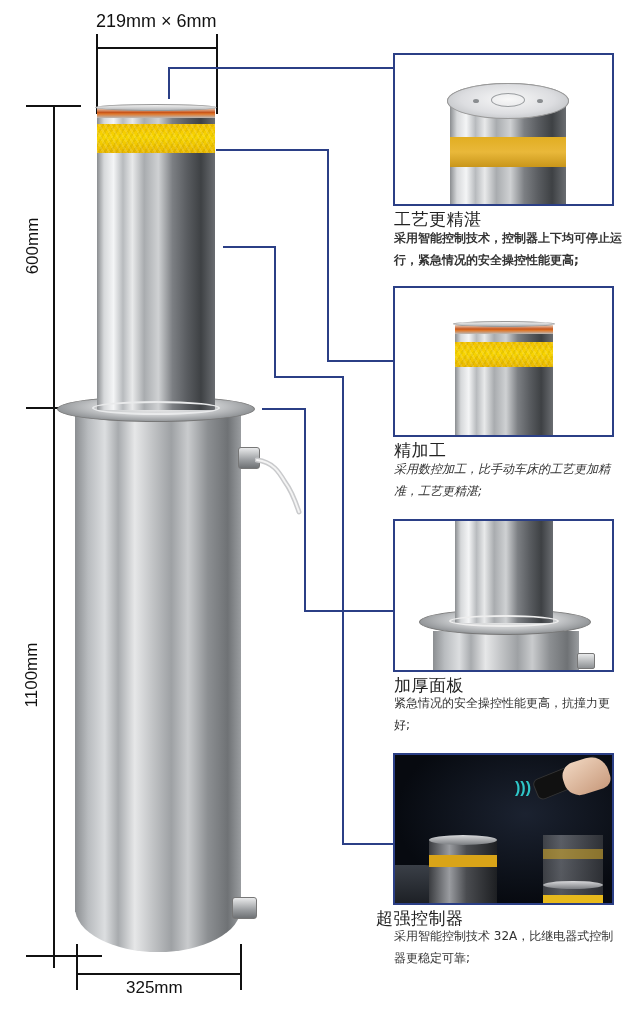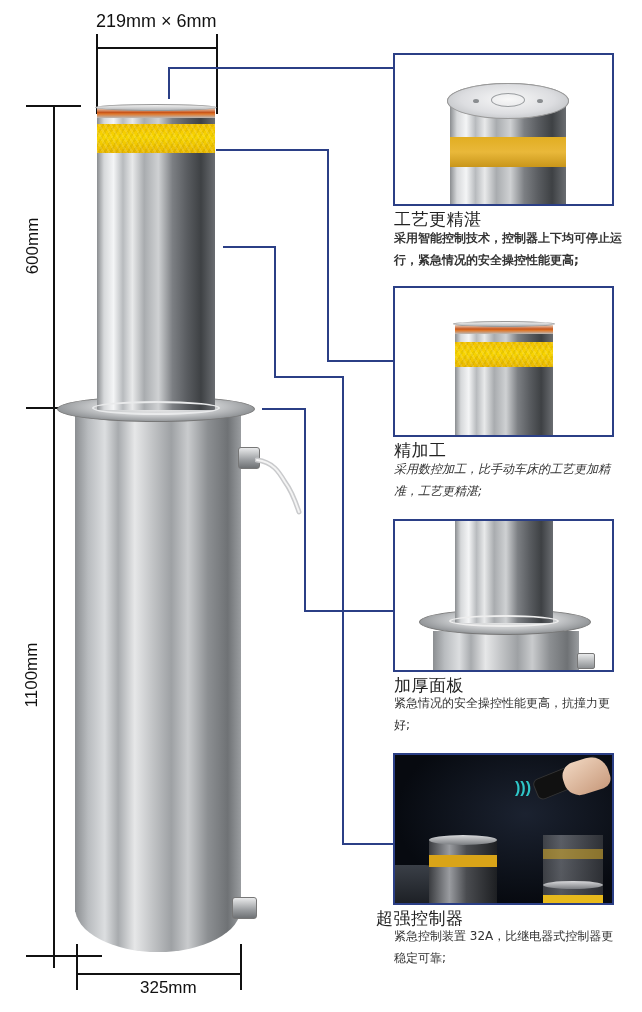--- a/index.html
+++ b/index.html
@@ -46,21 +46,21 @@
 <div class="dim-line" style="left:53px; top:105px; width:1.5px; height:863px;"></div>
 <div class="dim-line" style="left:26px; top:105px; width:55px; height:1.5px;"></div>
 <div class="dim-line" style="left:26px; top:407px; width:70px; height:1.5px;"></div>
 <div class="dim-line" style="left:26px; top:955px; width:76px; height:1.5px;"></div>
 <div class="dim-text vert" style="left:0px; top:236px; width:66px; text-align:center;">600mm</div>
 <div class="dim-text vert" style="left:-8px; top:665px; width:80px; text-align:center;">1100mm</div>
 
 <div class="dim-line" style="left:76px; top:944px; width:1.5px; height:46px;"></div>
 <div class="dim-line" style="left:240px; top:944px; width:1.5px; height:46px;"></div>
 <div class="dim-line" style="left:76px; top:973px; width:165px; height:1.5px;"></div>
-<div class="dim-text" style="left:140px; top:978px;text-align:right;">325mm</div>
+<div class="dim-text" style="left:126px; top:978px;text-align:right;">325mm</div>
 
 <div class="abs" style="left:0; top:0; width:320px; height:1012px;">
 
   <div class="abs steel-lower" style="left:75px; top:414px; width:166px; height:498px;"></div>
   <div class="abs steel-lower" style="left:75px; top:900px; width:166px; height:52px; border-radius:0 0 90px 90px / 0 0 48px 48px;"></div>
 
   <div class="abs" style="left:238px; top:447px; width:22px; height:22px; border-radius:3px; background:linear-gradient(180deg,#e9eaeb,#9a9da0 60%,#6f7275); border:1px solid #777;"></div>
   <div class="abs" style="left:232px; top:897px; width:25px; height:22px; border-radius:3px; background:linear-gradient(180deg,#e9eaeb,#9a9da0 60%,#6f7275); border:1px solid #777;"></div>
 
   <svg class="abs" style="left:255px; top:452px;" width="50" height="70" viewBox="0 0 50 70">
@@ -138,13 +138,13 @@
   <div class="abs" style="left:34px; top:84px; width:68px; height:68px; background:linear-gradient(90deg,#3a3c40,#9a9ca0 30%,#4a4c50 55%,#1d1f22 100%);"></div>
   <div class="abs" style="left:34px; top:80px; width:68px; height:10px; border-radius:50%; background:linear-gradient(180deg,#d8d9db,#7a7d81);"></div>
   <div class="abs" style="left:34px; top:100px; width:68px; height:12px; background:#d9a418;"></div>
 
   <div class="abs" style="left:148px; top:80px; width:60px; height:72px; background:linear-gradient(90deg,rgba(80,82,86,0.7),rgba(160,162,166,0.5) 30%,rgba(60,62,66,0.7));"></div>
   <div class="abs" style="left:148px; top:94px; width:60px; height:10px; background:rgba(200,160,40,0.6);"></div>
   <div class="abs" style="left:148px; top:126px; width:60px; height:8px; border-radius:50%; background:linear-gradient(180deg,#d8d9db,#7a7d81);"></div>
   <div class="abs" style="left:148px; top:140px; width:60px; height:12px; background:#e7b91c;"></div>
 </div>
 <div class="feat-title" style="left:376px; top:907px;">超强控制器</div>
-<div class="feat-desc" style="left:394px; top:925px;">紧急控制装置 32A，比继电器式控制器更稳定可靠;</div>
+<div class="feat-desc" style="left:394px; top:925px;">采用智能控制技术 32A，比继电器式控制器更稳定可靠;</div>
 
 </body></html>

